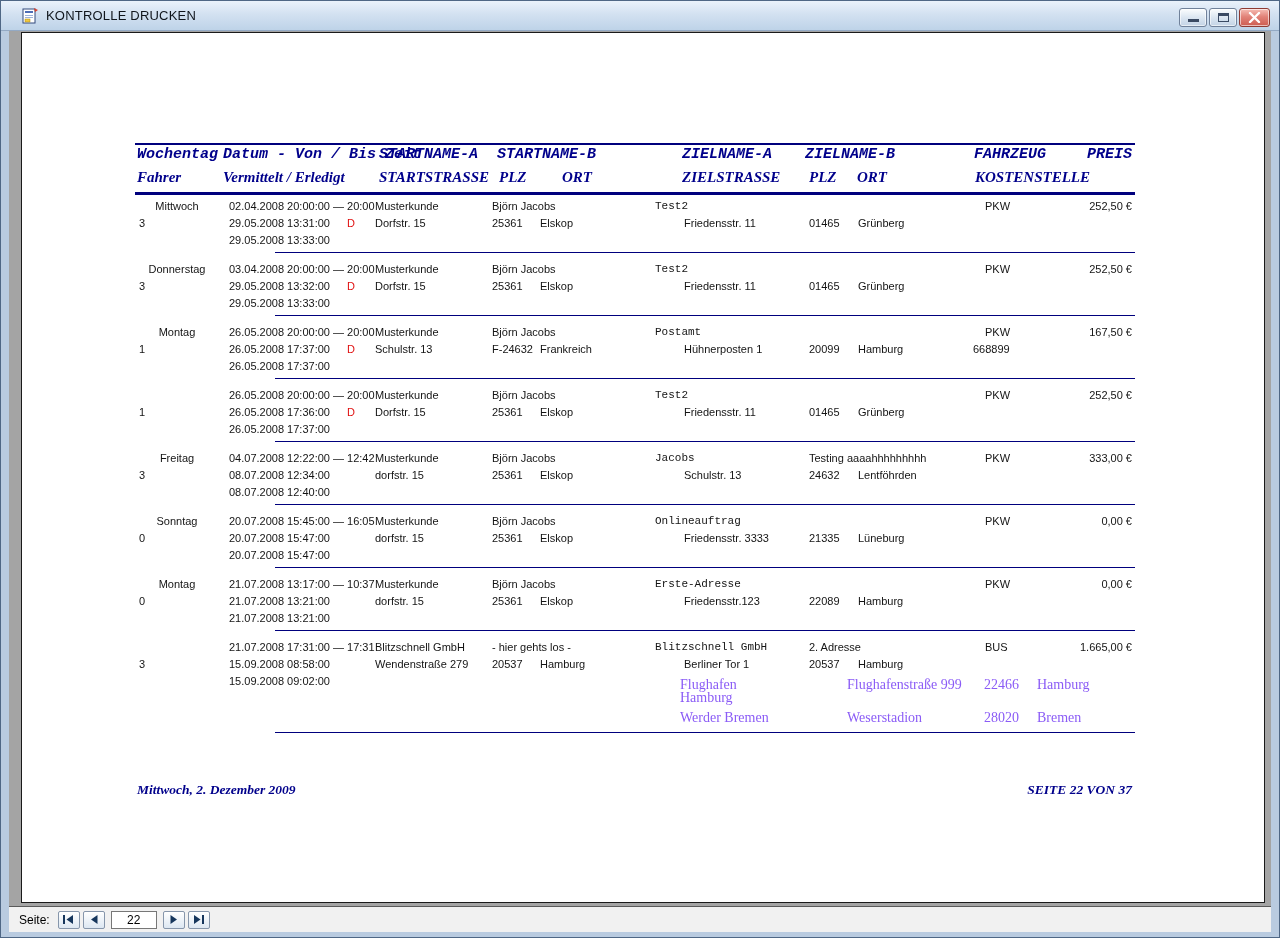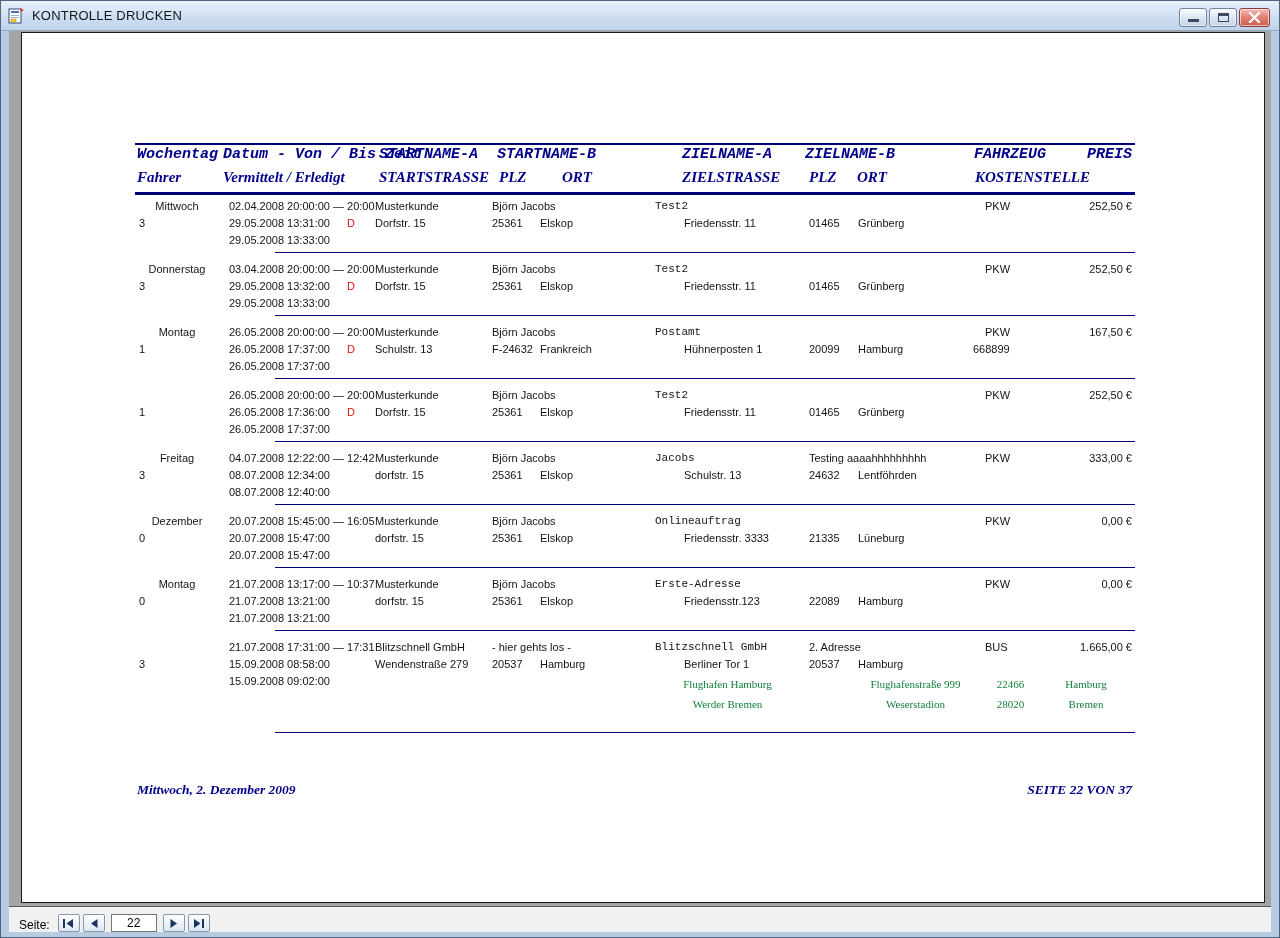--- a/index.html
+++ b/index.html
@@ -3,21 +3,21 @@
 <meta charset="utf-8">
 <style>
   * { margin:0; padding:0; box-sizing:border-box; }
   html,body { width:1280px; height:938px; overflow:hidden; background:#6b7f99; font-family:"Liberation Sans", sans-serif; }
 
   .window { position:absolute; inset:0; background:#b9cbe0; border:1px solid #4f6785; }
 
   
   .titlebar { position:absolute; top:0; left:0; right:0; height:30px;
     background:linear-gradient(#eaf2fb,#d3e1f1 45%,#bed3e8);
-    border-bottom:1px solid #93a9c4; display:flex; align-items:center; padding-left:7px; }
+    border-bottom:1px solid #93a9c4; display:flex; align-items:center; padding-left:21px; }
   .app-icon { width:17px; height:16px; display:inline-block; }
   .title { font-size:13px; color:#10151c; margin-left:7px; letter-spacing:.2px; }
   .winbtns { position:absolute; right:9px; top:7px; display:flex; gap:2px; }
   .wb { width:28px; height:19px; border:1px solid #70819a; border-radius:3px; position:relative; padding:0; cursor:default;
     background:linear-gradient(#fbfdfe,#dbe6f1 50%,#c3d3e6); box-shadow:inset 0 0 0 1px rgba(255,255,255,.6); }
   .wb.close { width:31px; background:linear-gradient(#f6beb5,#e28379 45%,#cd5c50); border-color:#8f3b33; }
   .g-min { position:absolute; left:8px; bottom:4px; width:11px; height:3px; background:#3a4a63; }
   .g-max { position:absolute; left:8px; top:4px; width:11px; height:9px; border:1px solid #3a4a63; border-top:3px solid #3a4a63; background:transparent; }
   .g-x  { position:absolute; left:8px; top:3px; width:13px; height:11px; }
 
@@ -52,30 +52,30 @@
   .sname  { left:240px; } .sstr { left:240px; }
   .snb    { left:357px; } .splz { left:357px; } .sort { left:405px; }
   .zname  { left:520px;font-family:Liberation Mono, monospace; } .zstr { left:549px; }
   .znb    { left:674px; } .zplz { left:674px; } .zort { left:723px; }
   .fzg    { left:838px;padding-left:12px; } .kost { left:838px; }
   .preis  { top:1px; left:850px; width:147px; text-align:right; }
   .sep { position:absolute; left:140px; width:860px; bottom:9px; height:1px; background:#00007d; }
 
   .stops { position:absolute; top:38px; left:545px; width:455px; }
   .stop { display:grid; grid-template-columns:167px 137px 53px 1fr; margin-bottom:7px;
-          font-family:"Liberation Serif", serif; font-size:11px; line-height:13px; color:#15803d;text-align:center; }
+          font-family:"Liberation Serif", serif; font-size:14px; line-height:13px; color:#8b5cf6; }
   .stop-name { width:95px; }
 
   .rfooter { position:absolute; top:639px; left:0; width:1000px; height:18px;
      font-family:"Liberation Serif", serif; font-style:italic; font-weight:bold; font-size:13.5px; color:#00008b; }
   .rf-date { position:absolute; left:2px; } .rf-page { position:absolute; right:3px; }
 
   
   .navbar { position:absolute; left:8px; right:8px; bottom:5px; height:26px; background:#f1f1f1;
-            border-top:1px solid #5a5a5a; display:flex; align-items:flex-end; padding-left:10px; gap:3px; }
+            border-top:1px solid #5a5a5a; display:flex; align-items:center; padding-left:10px; gap:3px; }
   .nav-label { font-size:12px; color:#000; margin-right:5px; }
   .navbtn { width:22px; height:18px; border:1px solid #8696ab; border-radius:2px; padding:0;
             background:linear-gradient(#ffffff,#dde7f2); display:flex; align-items:center; justify-content:center; }
   .nav-input { width:46px; height:18px; border:1px solid #777; background:#fff; text-align:center;
                font-family:"Liberation Sans", sans-serif; font-size:12px; margin:0 3px; }
   .tri { fill:#16365c; }
 </style>
 </head>
 <body>
 
@@ -244,21 +244,21 @@
     <span class="c l1 znb">Testing aaaahhhhhhhhh</span>
     <span class="c l2 zplz">24632</span>
     <span class="c l2 zort">Lentföhrden</span>
     <span class="c l1 fzg">PKW</span>
     <span class="c l2 kost"></span>
     <span class="c preis">333,00 €</span>
     <div class="stops"></div>
     <div class="sep"></div>
   </div>
             <div class="row">
-    <span class="c weekday">Dezember</span>
+    <span class="c weekday">Sonntag</span>
     <span class="c fahrer">0</span>
     <span class="c l1 vonbis">20.07.2008 15:45:00 — 16:05</span>
     <span class="c l2 verm">20.07.2008 15:47:00</span>
     <span class="c flag"></span>
     <span class="c l3 erled">20.07.2008 15:47:00</span>
     <span class="c l1 sname">Musterkunde</span>
     <span class="c l2 sstr">dorfstr. 15</span>
     <span class="c l1 snb">Björn Jacobs</span>
     <span class="c l2 splz">25361</span>
     <span class="c l2 sort">Elskop</span>

